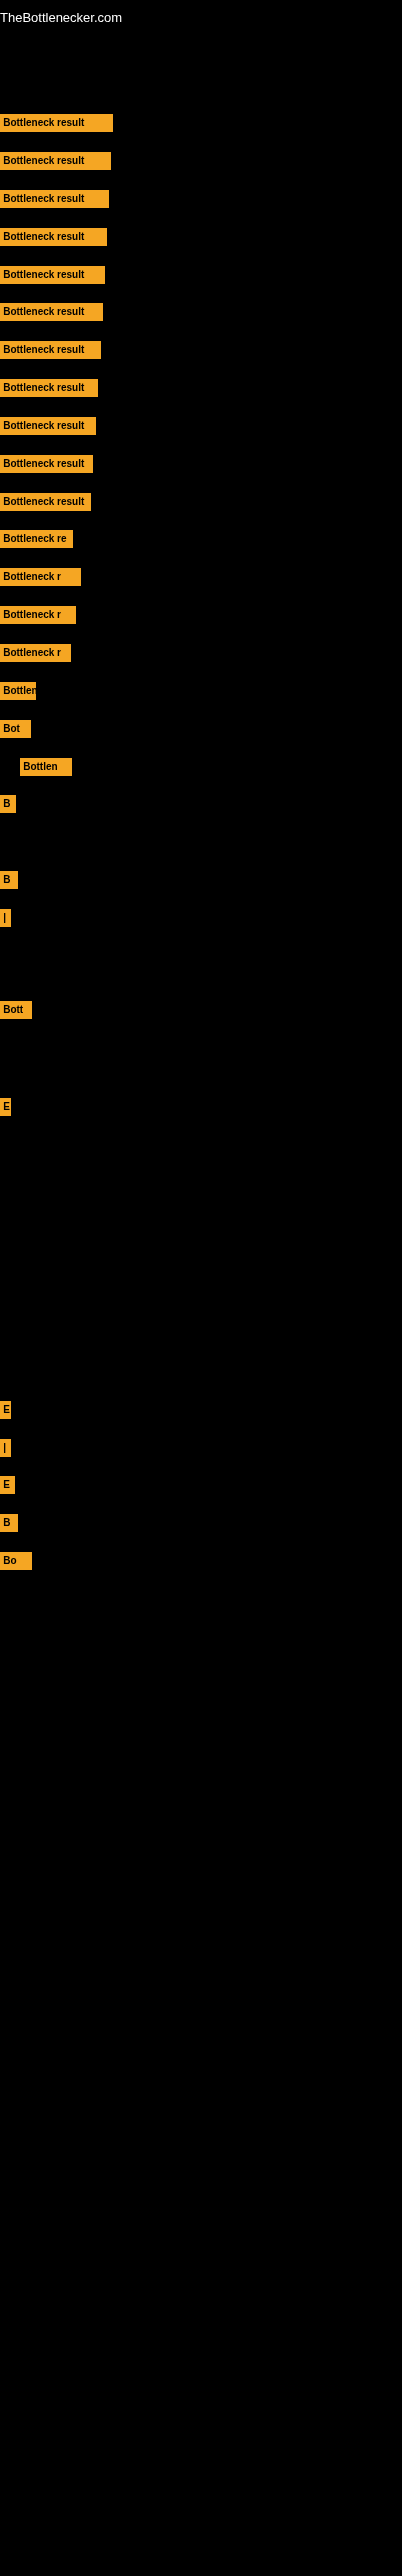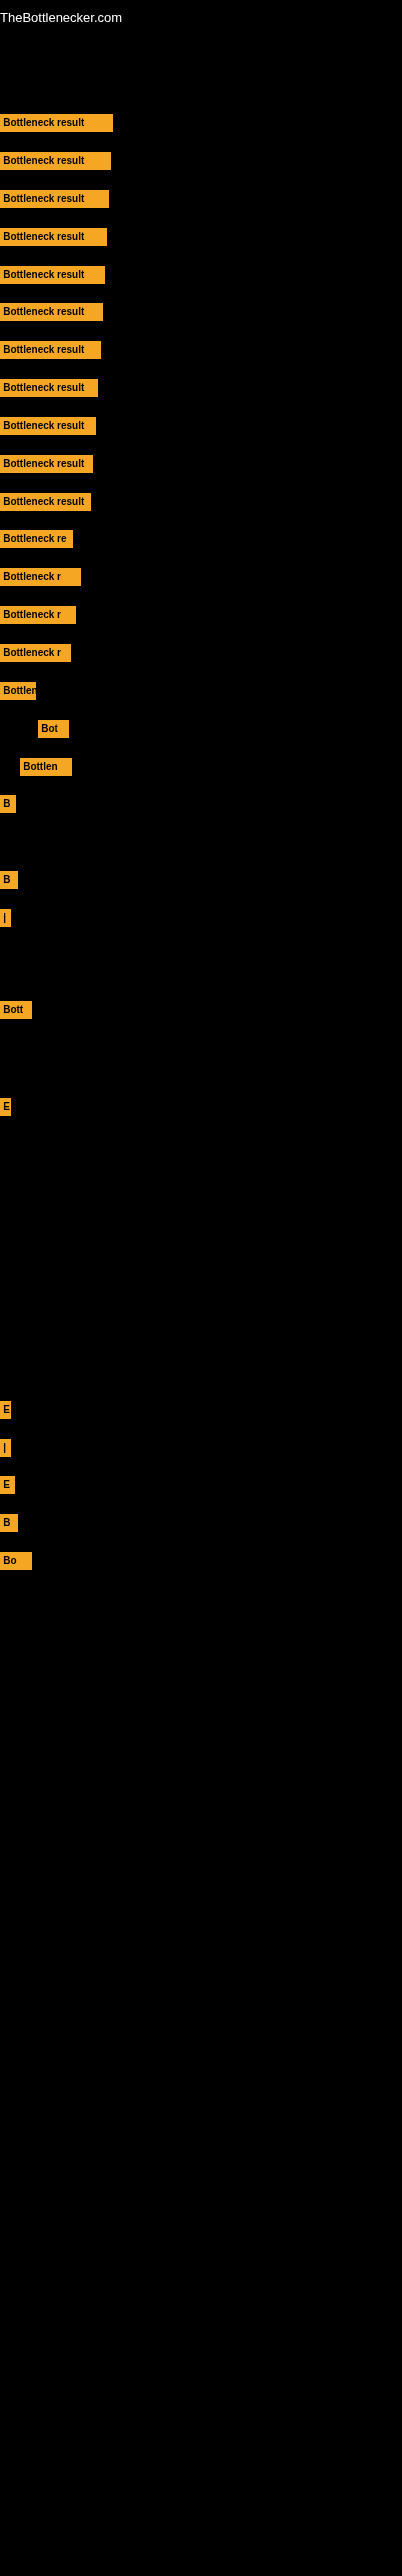--- a/index.html
+++ b/index.html
@@ -56,21 +56,21 @@
     <div class="bottleneck-bar" style="top: 341px; width: 101px;">Bottleneck result</div>
     <div class="bottleneck-bar" style="top: 379px; width: 98px;">Bottleneck result</div>
     <div class="bottleneck-bar" style="top: 417px; width: 96px;">Bottleneck result</div>
     <div class="bottleneck-bar" style="top: 455px; width: 93px;">Bottleneck result</div>
     <div class="bottleneck-bar" style="top: 493px; width: 91px;">Bottleneck result</div>
     <div class="bottleneck-bar" style="top: 530px; width: 73px;">Bottleneck re</div>
     <div class="bottleneck-bar" style="top: 568px; width: 81px;">Bottleneck r</div>
     <div class="bottleneck-bar" style="top: 606px; width: 76px;">Bottleneck r</div>
     <div class="bottleneck-bar" style="top: 644px; width: 71px;">Bottleneck r</div>
     <div class="bottleneck-bar" style="top: 682px; width: 36px;">Bottlene</div>
-    <div class="bottleneck-bar" style="top: 720px; width: 31px; margin-left: 38px;">Bot</div>
+    <div class="bottleneck-bar" style="top: 720px; width: 31px;">Bot</div>
     <div class="bottleneck-bar" style="top: 758px; width: 52px; margin-left: 20px;">Bottlen</div>
     <div class="bottleneck-bar" style="top: 795px; width: 16px;">B</div>
     <div class="bottleneck-bar" style="top: 871px; width: 17.7px;">B</div>
     <div class="bottleneck-bar" style="top: 909px; width: 11.3px;">|</div>
     <div class="bottleneck-bar" style="top: 985px; width: 32px; margin-top: 16px;">Bott</div>
     <div class="bottleneck-bar" style="top: 1098px; width: 11.3px;">E</div>
     <div class="bottleneck-bar" style="top: 1401px; width: 11.3px;">E</div>
     <div class="bottleneck-bar" style="top: 1439px; width: 11.3px;">|</div>
     <div class="bottleneck-bar" style="top: 1476px; width: 14.5px;">E</div>
     <div class="bottleneck-bar" style="top: 1514px; width: 17.7px;">B</div>

